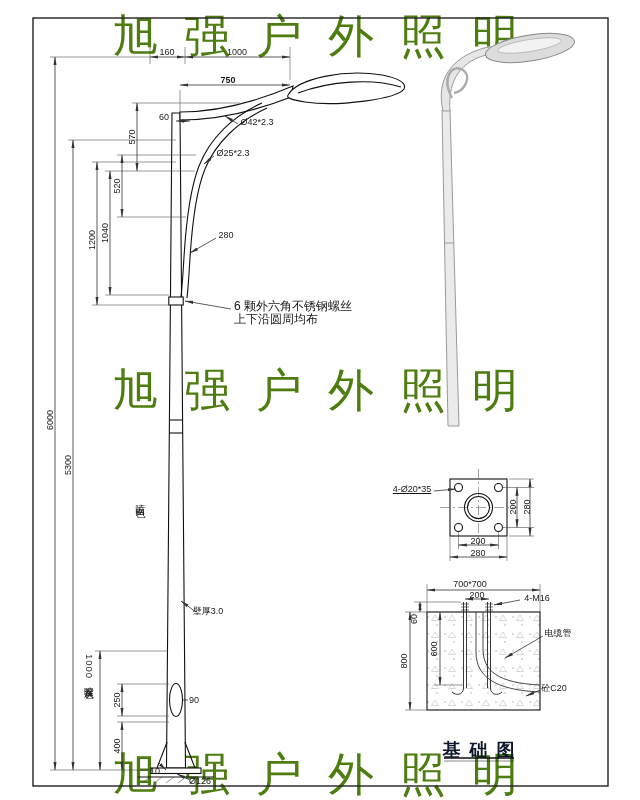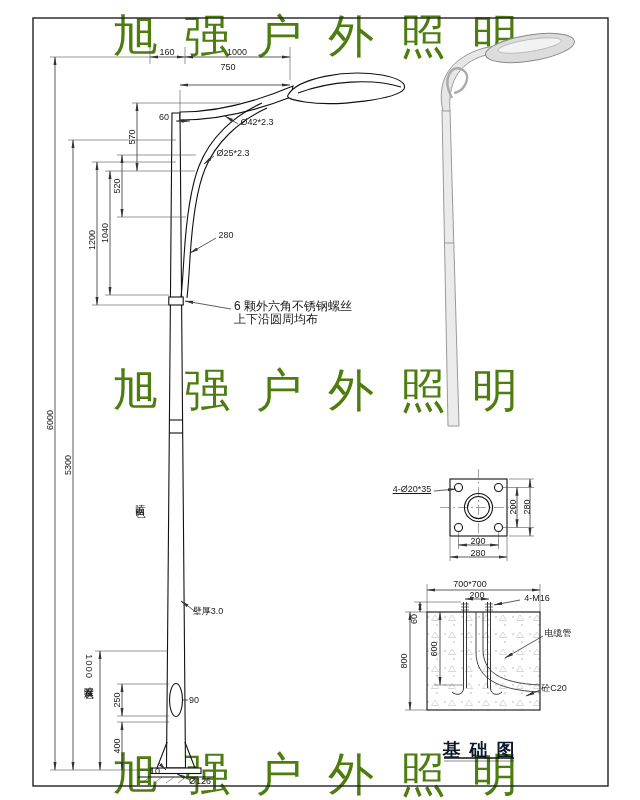--- a/index.html
+++ b/index.html
@@ -182,21 +182,21 @@
       <line class="dimline" x1="543" y1="636" x2="505" y2="658" marker-end="url(#ar)"></line>
       <line class="dimline" x1="540" y1="690" x2="526" y2="696" marker-end="url(#ar)"></line>
 
       <line x1="444" y1="758" x2="514" y2="758" stroke="#111" stroke-width="1.3"></line>
       <line x1="444" y1="761" x2="514" y2="761" stroke="#111" stroke-width="0.5"></line>
     </g>
   </svg>
 
   <span class="lb" style="left:167px;top:52px;">160</span>
   <span class="lb" style="left:237px;top:52px;">1000</span>
-  <span class="lb" style="left:228px;top:67px;">750</span>
+  <span class="lb" style="left:228px;top:80px;font-weight:bold;">750</span>
   <span class="lb" style="left:164px;top:117px;">60</span>
   <span class="lb" style="left:257px;top:122px;">Ø42*2.3</span>
   <span class="lb" style="left:233px;top:153px;">Ø25*2.3</span>
   <span class="lb" style="left:226px;top:235px;">280</span>
   <span class="lbv" style="left:132px;top:137px;">570</span>
   <span class="lbv" style="left:117px;top:186px;">520</span>
   <span class="lbv" style="left:105px;top:233px;">1040</span>
   <span class="lbv" style="left:92px;top:240px;">1200</span>
   <span class="lbv" style="left:68px;top:465px;">5300</span>
   <span class="lbv" style="left:50px;top:420px;">6000</span>

